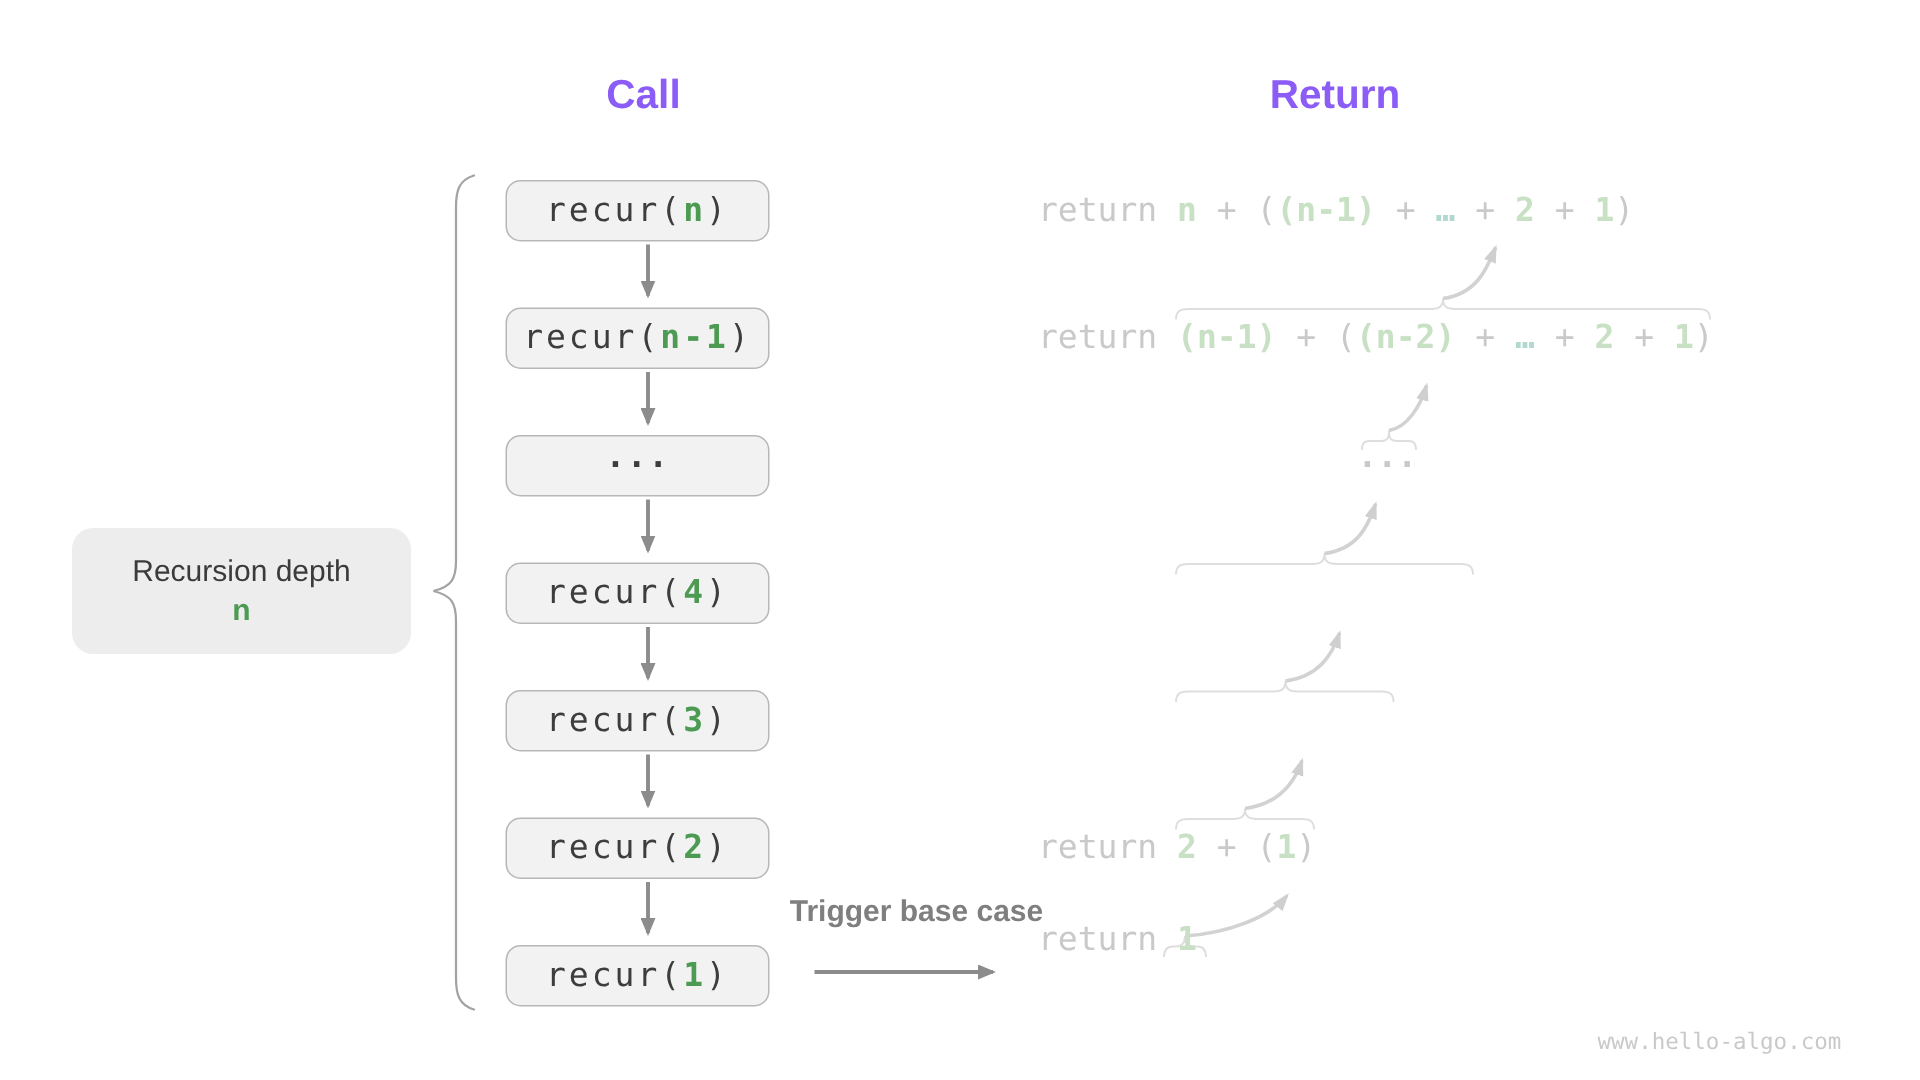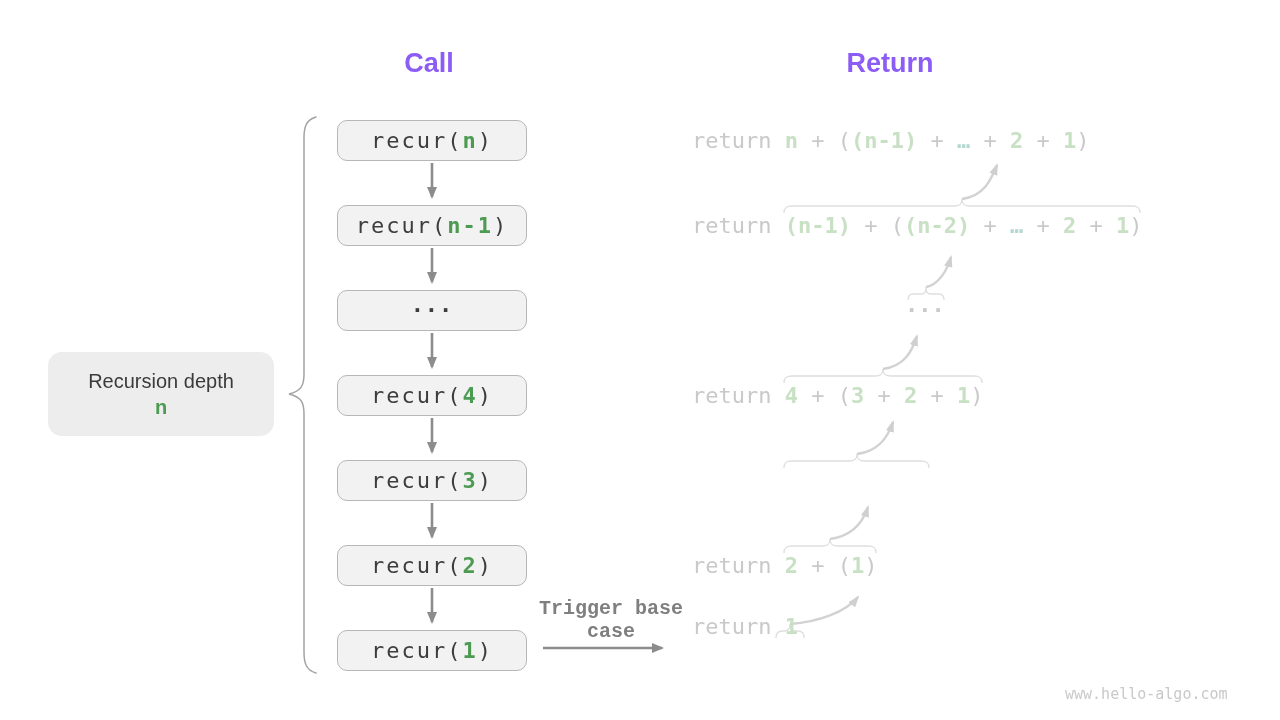--- a/index.html
+++ b/index.html
@@ -5,21 +5,21 @@
   html,body{margin:0;padding:0;background:#fff;}
   .canvas{position:relative;width:1280px;height:720px;background:#ffffff;overflow:hidden;
           font-family:"Liberation Sans",sans-serif;}
   .overlay{position:absolute;left:0;top:0;z-index:1;}
 
   .hdr{position:absolute;z-index:2;width:140px;text-align:center;
        font-weight:bold;font-size:27px;color:#8b5cf6;}
   #hdr-call{left:359px;top:48px;}
   #hdr-return{left:820px;top:48px;}
 
-  .cbox{position:absolute;z-index:2;left:337px;width:190px;height:41px;box-sizing:border-box;
+  .cbox{position:absolute;z-index:2;left:337px;width:176px;height:41px;box-sizing:border-box;
         background:#f2f2f3;border:1.5px solid #b7b7b7;border-radius:10px;
         display:flex;align-items:center;justify-content:center;
         font-family:"DejaVu Sans Mono",monospace;font-size:22px;letter-spacing:2px;color:#3d3d3d;}
   .cbox .seg{display:inline-block;white-space:pre;}
   .cbox.dots .seg{transform:translateY(-6px);font-weight:bold;letter-spacing:1px;}
   .seg-green{color:#4d9b52;font-weight:bold;}
 
   .rrow{position:absolute;z-index:2;left:692px;white-space:pre;
         font-family:"DejaVu Sans Mono",monospace;font-size:22px;line-height:30px;color:#c9c9c9;}
   .rrow.dots{left:905px;}
@@ -28,21 +28,21 @@
   .seg-v{color:#c8e0c4;font-weight:bold;}
   .seg-e{color:#b3d8cf;font-weight:bold;}
 
   .depth-box{position:absolute;z-index:2;left:48px;top:352px;width:226px;height:84px;
              background:#ededee;border-radius:14px;
              display:flex;flex-direction:column;align-items:center;justify-content:center;gap:3px;}
   .depth-title{font-weight:normal;font-size:20px;color:#3b3b3b;}
   .depth-value{font-weight:bold;font-size:20px;color:#4d9b52;}
 
   .trigger{position:absolute;z-index:2;left:511px;top:597px;width:200px;text-align:center;
-           font-weight:bold;font-size:20px;color:#7f7f7f;font-family:Liberation Mono, monospace;}
+           font-weight:bold;font-size:20px;color:#7f7f7f;}
 
   .watermark{position:absolute;z-index:2;left:1065px;top:685px;
              font-family:"DejaVu Sans Mono",monospace;font-size:15px;color:#c9c9c9;}
 </style>
 </head>
 <body>
 
 <div class="canvas">
 
   <svg class="overlay" width="1280" height="720" viewBox="0 0 1280 720">
@@ -132,20 +132,19 @@
     </div>
   <div class="cbox" style="top:630px">
       <span class="seg seg-code">recur(</span>
       <span class="seg seg-green">1</span>
       <span class="seg seg-code">)</span>
     </div>
 
   <div class="rrow" style="top:126px"><span class="seg seg-g">return </span><span class="seg seg-v">n</span><span class="seg seg-g"> + (</span><span class="seg seg-v">(n-1)</span><span class="seg seg-g"> + </span><span class="seg seg-e">…</span><span class="seg seg-g"> + </span><span class="seg seg-v">2</span><span class="seg seg-g"> + </span><span class="seg seg-v">1</span><span class="seg seg-g">)</span></div>
   <div class="rrow" style="top:211px"><span class="seg seg-g">return </span><span class="seg seg-v">(n-1)</span><span class="seg seg-g"> + (</span><span class="seg seg-v">(n-2)</span><span class="seg seg-g"> + </span><span class="seg seg-e">…</span><span class="seg seg-g"> + </span><span class="seg seg-v">2</span><span class="seg seg-g"> + </span><span class="seg seg-v">1</span><span class="seg seg-g">)</span></div>
   <div class="rrow dots" style="top:294px"><span class="seg seg-g">...</span></div>
-  <div class="rrow" style="top:381px"><span class="seg seg-g">return </span><span class="seg seg-v">4</span><span class="seg seg-g"> + (</span><span class="seg seg-v">3</span><span class="seg seg-g"> + </span><span class="seg seg-v">2</span><span class="seg seg-g"> + </span><span class="seg seg-v">1</span><span class="seg seg-g">)</span></div>
   <div class="rrow" style="top:551px"><span class="seg seg-g">return </span><span class="seg seg-v">2</span><span class="seg seg-g"> + (</span><span class="seg seg-v">1</span><span class="seg seg-g">)</span></div>
   <div class="rrow" style="top:612px"><span class="seg seg-g">return </span><span class="seg seg-v">1</span></div>
 
   <div class="trigger">Trigger base case</div>
 
   <div class="watermark">www.hello-algo.com</div>
 </div>
 
 </body></html>

